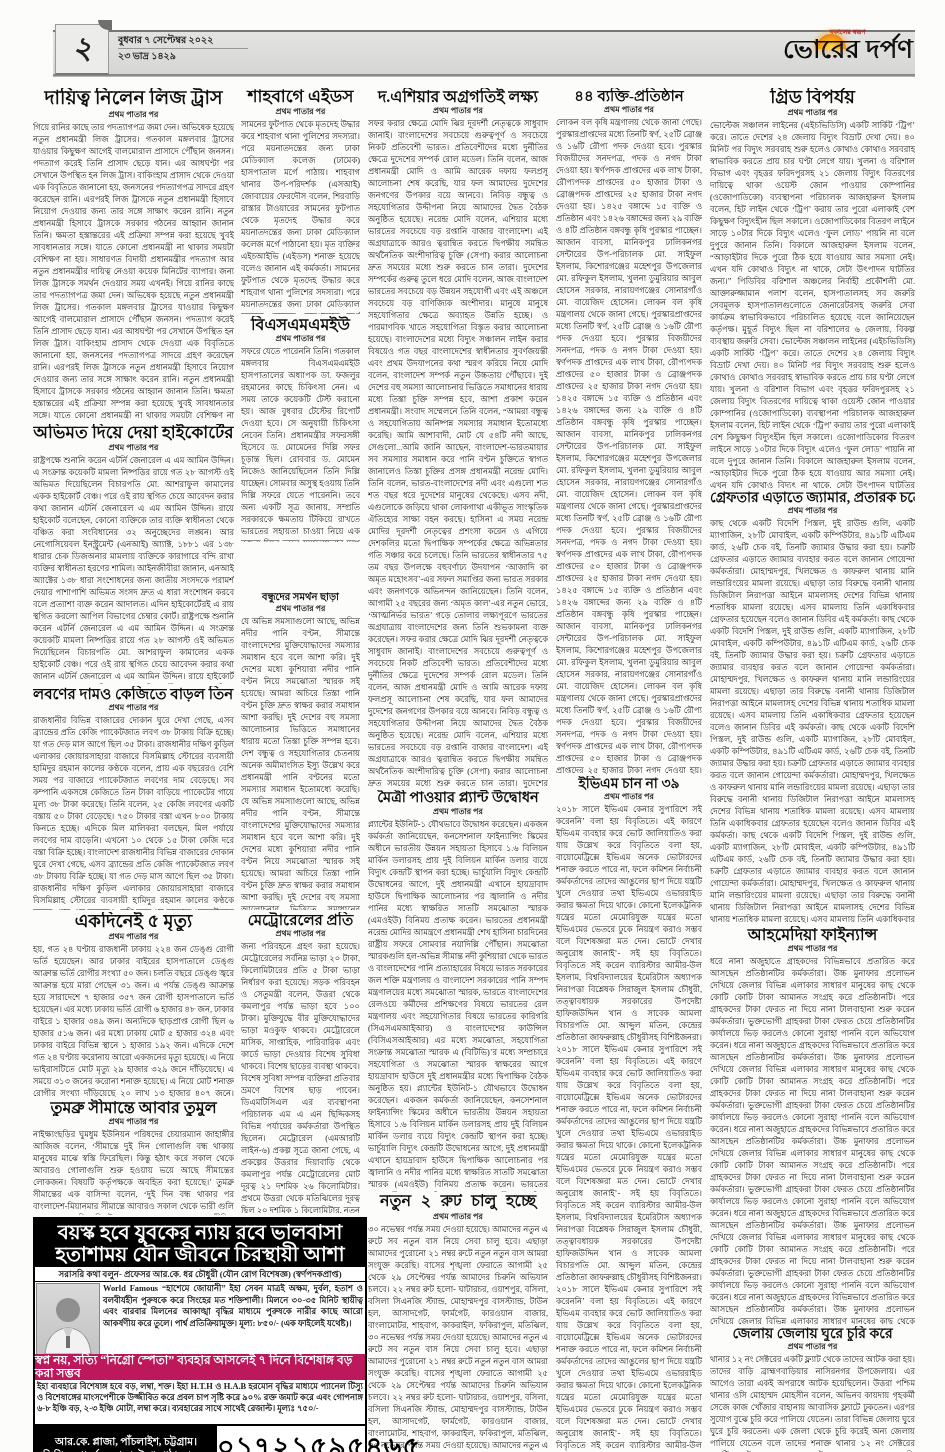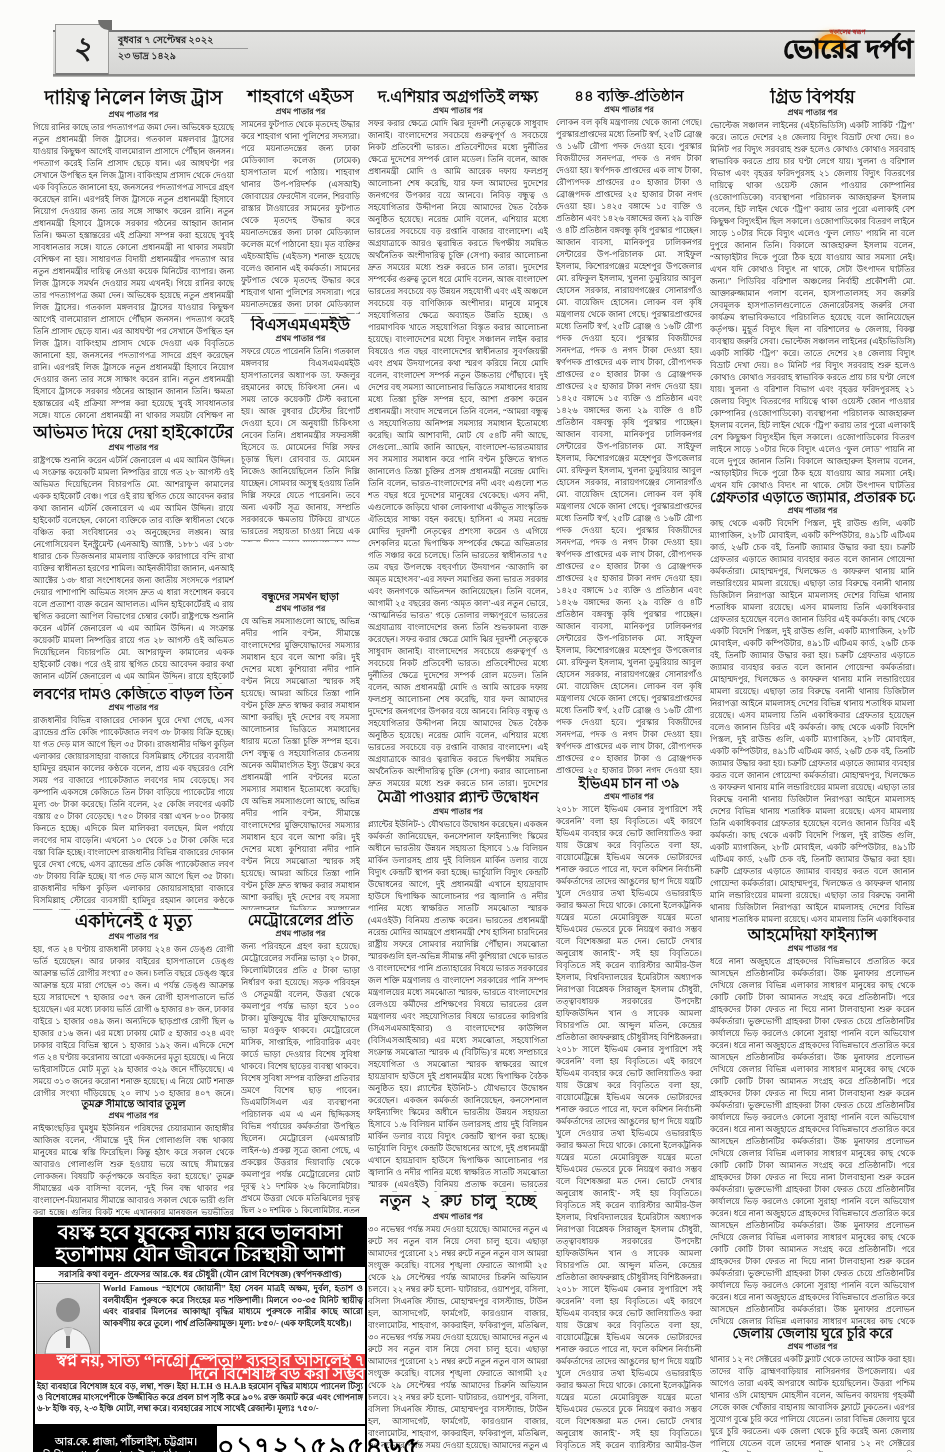--- a/index.html
+++ b/index.html
@@ -35,21 +35,21 @@
     position:absolute;right:10px;top:28px;width:175px;height:44px;text-align:center;
   }
   .masthead .tagline{font-size:6.5px;color:#b01010;font-weight:bold;line-height:7px;}
   .masthead .sun{
     position:absolute;left:56px;top:6px;width:30px;height:15px;
     border-radius:15px 15px 0 0;
     background:radial-gradient(circle at 50% 100%,#ffd24d 10%,#f39c12 55%,#e8590c 95%);
     box-shadow:0 0 6px 2px rgba(243,156,18,.55);
   }
   .masthead .title{
-    position:relative;font-size:26px;font-weight:bold;color:#0d0d0d;
+    position:relative;font-size:26px;font-weight:normal;color:#0d0d0d;
     line-height:30px;letter-spacing:0px;text-shadow:1px 0 0 #0d0d0d;
   }
   
   .article{position:absolute;display:flex;flex-direction:column;overflow:hidden;}
   .hl{
     font-weight:bold;text-align:center;color:#0e0e0e;line-height:1.08;
     white-space:nowrap;overflow:hidden;flex:0 0 auto;
   }
   .sub{
     text-align:center;font-size:8px;font-weight:bold;line-height:10px;
@@ -63,21 +63,21 @@
   
   #a-truss    {left:33px;top:88px;  width:201px;height:334px;}
   #a-truss    .hl{font-size:19px;}
   #a-highcourt{left:33px;top:424px; width:201px;height:260px;}
   #a-highcourt .hl{font-size:17px;}
   #a-salt     {left:33px;top:686px; width:201px;height:224px;}
   #a-salt     .hl{font-size:15px;}
   #a-deaths   {left:33px;top:912px; width:201px;height:185px;}
   #a-deaths   .hl{font-size:18px;}
   #a-tumbru   {left:33px;top:1099px;width:201px;height:116px;}
-  #a-tumbru   .hl{font-size:10px;}
+  #a-tumbru   .hl{font-size:16px;}
   
   #a-shahbagh {left:241px;top:88px; width:119px;height:226px;}
   #a-shahbagh .hl{font-size:17px;}
   #a-bsmmu    {left:241px;top:316px;width:119px;height:226px;}
   #a-bsmmu    .hl{font-size:16px;}
   #a-bondhu   {left:241px;top:544px;width:119px;height:366px;}
   #a-bondhu   .hl{font-size:10px;margin-top:48px;}
   #a-metro    {left:241px;top:912px;width:119px;height:301px;}
   #a-metro    .hl{font-size:15px;}
   
@@ -118,22 +118,22 @@
   .ad-photo{
     width:62px;height:70px;margin:1px;border:1px solid #888;
     background:linear-gradient(#d9d9d9,#c3c3c3);flex:0 0 auto;
     display:flex;align-items:flex-end;justify-content:center;overflow:hidden;
   }
   .ad-body1{
     flex:1;font-size:8.4px;font-weight:bold;line-height:11.5px;
     text-align:justify;padding:1px 2px;overflow:hidden;
   }
   .ad-band2{
-    background:#ef4444;color:#fff;text-align:right;font-weight:bold;
-    font-size:16px;line-height:13px;flex:0 0 auto;
+    background:#be185d;color:#fff;text-align:left;font-weight:bold;
+    font-size:12px;line-height:13px;flex:0 0 auto;
   }
   .ad-body2{
     font-size:8.4px;font-weight:bold;line-height:11px;text-align:justify;
     padding:1px 2px;flex:0 0 auto;height:42px;overflow:hidden;
   }
   .ad-footer{flex:1;display:flex;border-top:2px solid #000;}
   .ad-address{
     background:#000;color:#fff;font-weight:bold;font-size:10.5px;line-height:14px;
     width:178px;display:flex;flex-direction:column;justify-content:center;
     text-align:center;flex:0 0 auto;padding:0 2px;

